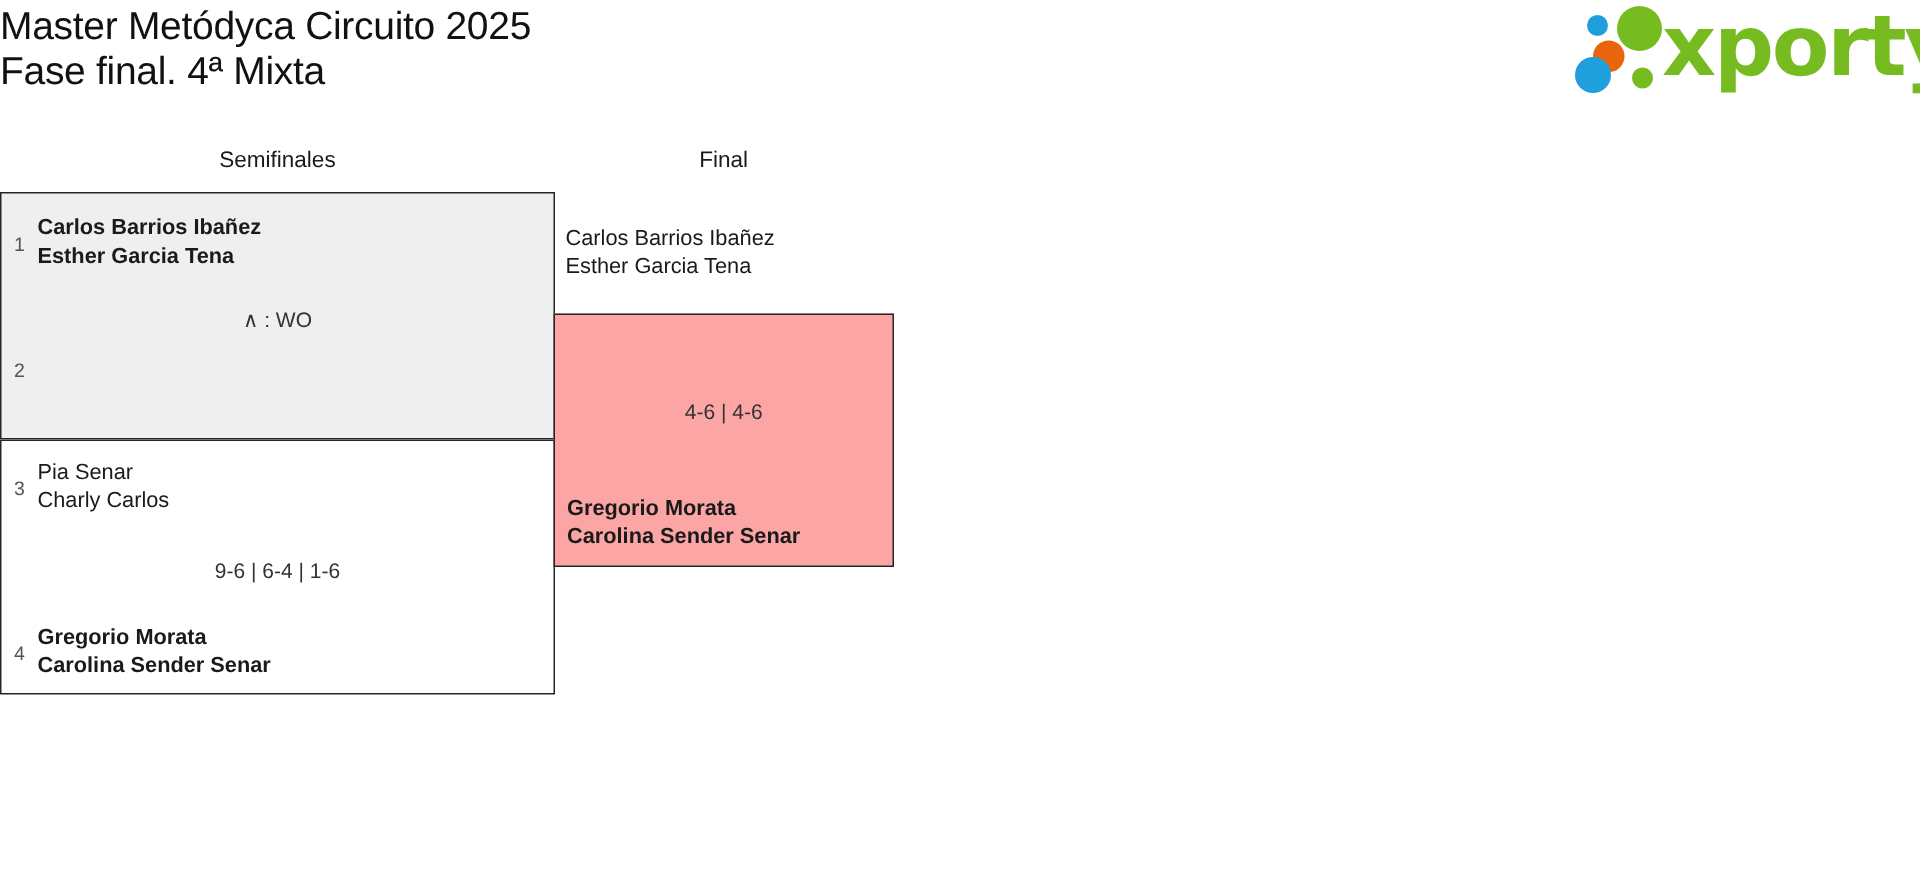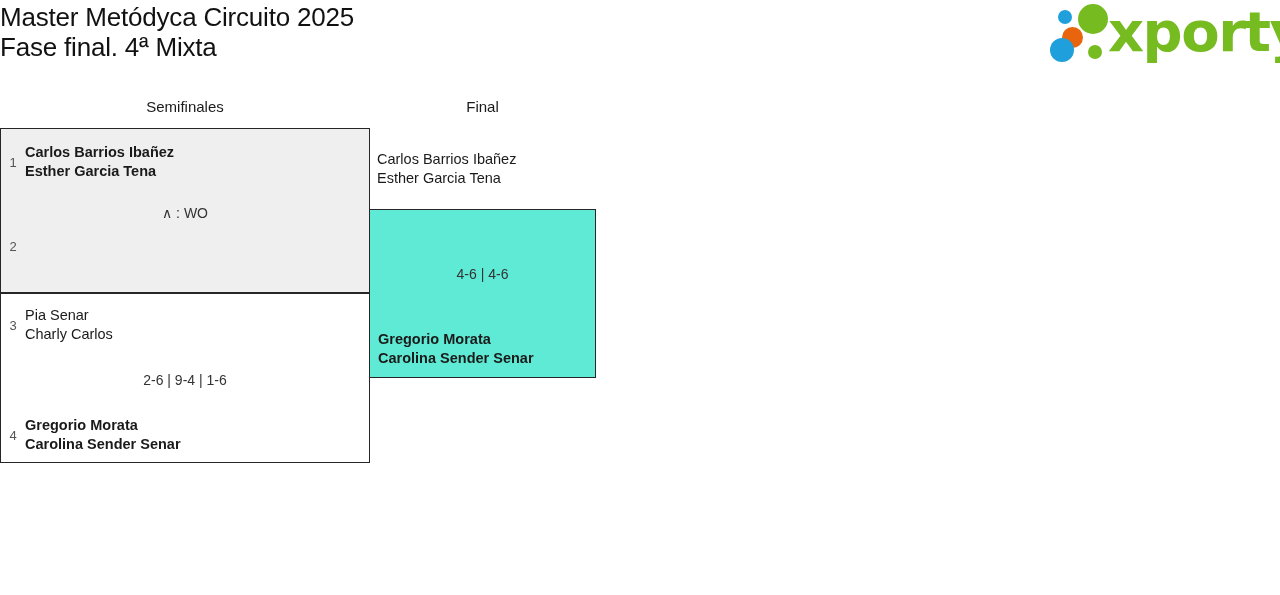--- a/index.html
+++ b/index.html
@@ -105,21 +105,21 @@
     background: #efefef;
   }
   .match-semi-2 {
     left: 0; top: 203px;
     width: 370px; height: 170px;
     background: #ffffff;
   }
   .match-final {
     left: 369px; top: 119px;
     width: 227px; height: 169px;
-    background: #5eead4;
+    background: #fca5a5;
   }
 
   
   .team {
     position: absolute;
     display: flex;
     align-items: center;
     left: 0;
     width: 100%;
     box-sizing: border-box;
@@ -222,21 +222,21 @@
   <div class="match match-semi-2">
 
     <div class="team team-top">
       <span class="seed">3</span>
       <span class="players">
         <span class="player-line">Pia Senar</span><br>
         <span class="player-line">Charly Carlos</span>
       </span>
     </div>
 
-    <div class="score">2-6 | 9-4 | 1-6</div>
+    <div class="score">9-6 | 6-4 | 1-6</div>
 
     <div class="team team-bottom winner">
       <span class="seed">4</span>
       <span class="players">
         <span class="player-line">Gregorio Morata</span><br>
         <span class="player-line">Carolina Sender Senar</span>
       </span>
     </div>
 
   </div>

